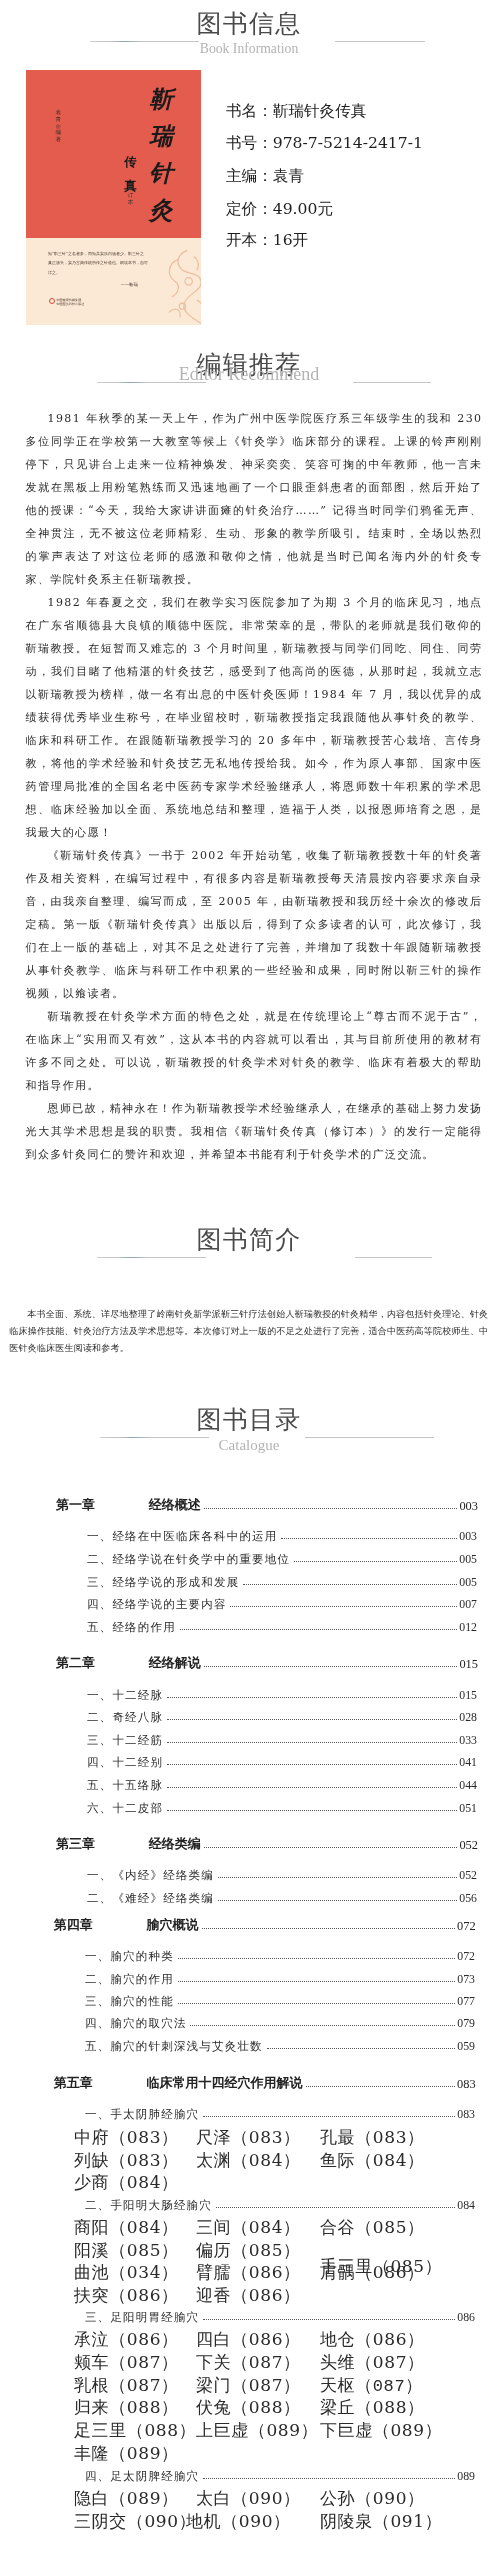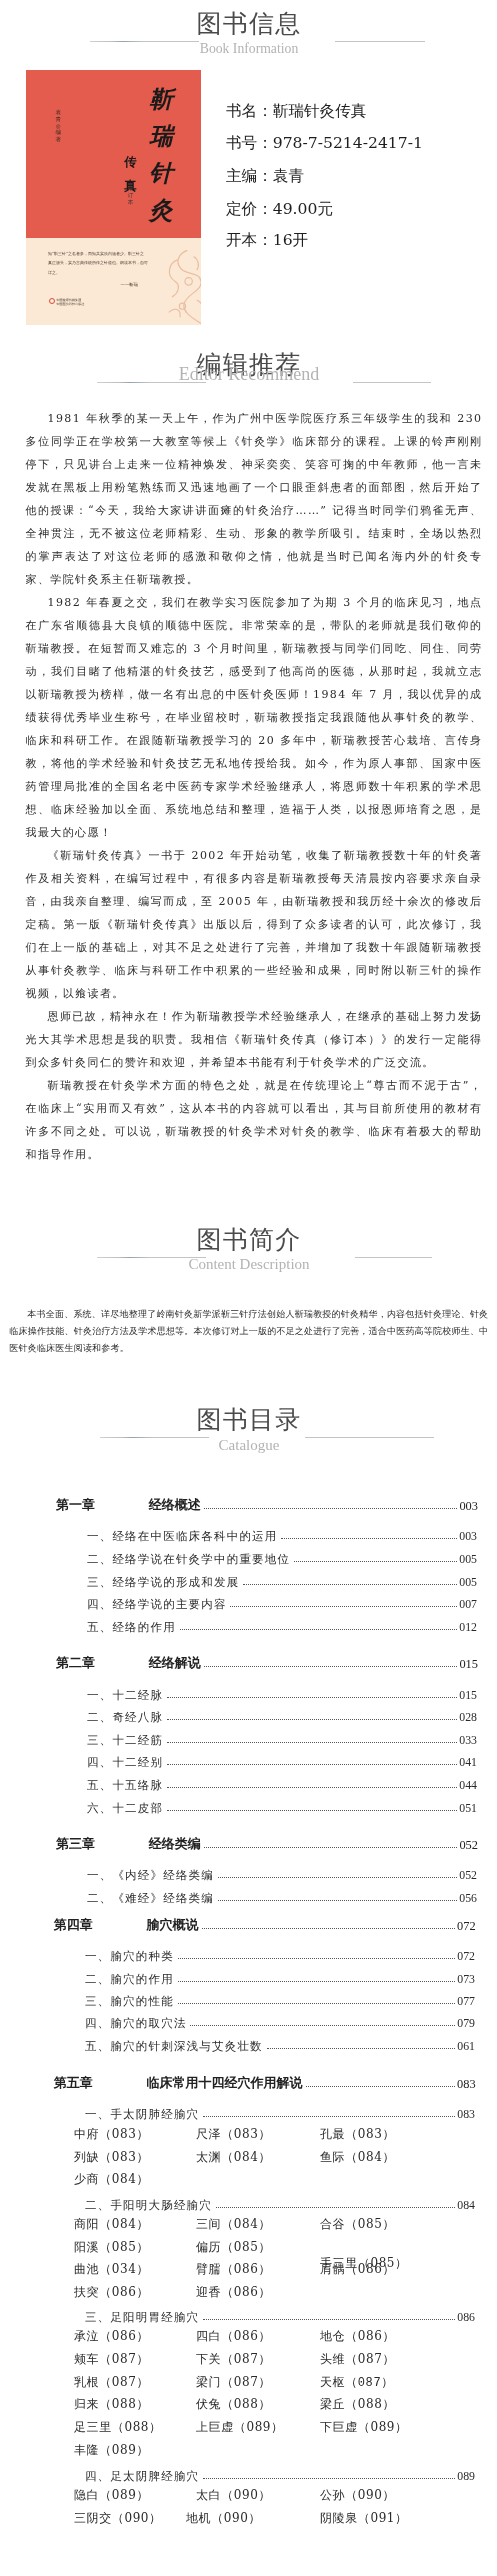--- a/index.html
+++ b/index.html
@@ -49,21 +49,21 @@
   
   .toc-row { position: absolute; height: 18.7px; display: flex; align-items: flex-end; }
   .toc-row .lbl { white-space: nowrap; margin-left: 40px; }
   .toc-row .dots { flex: 1; border-bottom: 1.2px dotted #555; margin: 0 2.5px 5px 3.7px; height: 0.6px; }
   .toc-row .pg { white-space: nowrap; font-family: "Liberation Serif", serif; }
   .toc-chapter { left: 16px; width: 462px; font-family: "DejaVu Serif", serif; font-weight: bold; font-size: 13px; color: #222; }
   .toc-chapter .num { margin-right: 13.7px; }
   .toc-chapter .pg { font-weight: normal; font-size: 12.4px; }
   .toc-section { left: 47px; width: 430px; font-family: "DejaVu Serif", serif; font-size: 11.5px; color: #2a2a2a; letter-spacing: 1.2px; }
   .toc-section .pg { font-size: 11.8px; letter-spacing: 0; }
-  .acu-row { position: absolute; left: 74px; width: 373px; height: 18.7px; font-family: "DejaVu Serif", serif; font-size: 12px; color: #2a2a2a; letter-spacing: 0.6px; }
+  .acu-row { position: absolute; left: 74px; width: 373px; height: 18.7px; font-family: "DejaVu Serif", serif; font-size: 17px; color: #2a2a2a; letter-spacing: 0.6px; }
   .acu-item { position: absolute; top: 0; white-space: nowrap; }
 </style>
 </head>
 <body>
 
 <div class="sec-head" style="top:8.7px;">
   <div class="sec-title">图书信息</div>
   <div class="sec-line left" style="left:90px; width:109px; top:32px;"></div>
   <div class="sec-line" style="left:335px; width:90px; top:32px;"></div>
   <div class="sec-sub" style="top:32px;">Book Information</div>
@@ -110,29 +110,28 @@
   <div class="sec-title">编辑推荐</div>
   <div class="sec-line left" style="left:97px; width:109px; top:32px;"></div>
   <div class="sec-line" style="left:353px; width:78px; top:32px;"></div>
   <div class="sec-sub" style="top:16px; font-size:18px;">Editor Recommend</div>
 </div>
 
 <div class="para-block" style="top:407px;">
   <p>1981 年秋季的某一天上午，作为广州中医学院医疗系三年级学生的我和 230 多位同学正在学校第一大教室等候上《针灸学》临床部分的课程。上课的铃声刚刚停下，只见讲台上走来一位精神焕发、神采奕奕、笑容可掬的中年教师，他一言未发就在黑板上用粉笔熟练而又迅速地画了一个口眼歪斜患者的面部图，然后开始了他的授课：“今天，我给大家讲讲面瘫的针灸治疗……” 记得当时同学们鸦雀无声、全神贯注，无不被这位老师精彩、生动、形象的教学所吸引。结束时，全场以热烈的掌声表达了对这位老师的感激和敬仰之情，他就是当时已闻名海内外的针灸专家、学院针灸系主任靳瑞教授。</p>
   <p>1982 年春夏之交，我们在教学实习医院参加了为期 3 个月的临床见习，地点在广东省顺德县大良镇的顺德中医院。非常荣幸的是，带队的老师就是我们敬仰的靳瑞教授。在短暂而又难忘的 3 个月时间里，靳瑞教授与同学们同吃、同住、同劳动，我们目睹了他精湛的针灸技艺，感受到了他高尚的医德，从那时起，我就立志以靳瑞教授为榜样，做一名有出息的中医针灸医师！1984 年 7 月，我以优异的成绩获得优秀毕业生称号，在毕业留校时，靳瑞教授指定我跟随他从事针灸的教学、临床和科研工作。在跟随靳瑞教授学习的 20 多年中，靳瑞教授苦心栽培、言传身教，将他的学术经验和针灸技艺无私地传授给我。如今，作为原人事部、国家中医药管理局批准的全国名老中医药专家学术经验继承人，将恩师数十年积累的学术思想、临床经验加以全面、系统地总结和整理，造福于人类，以报恩师培育之恩，是我最大的心愿！</p>
   <p>《靳瑞针灸传真》一书于 2002 年开始动笔，收集了靳瑞教授数十年的针灸著作及相关资料，在编写过程中，有很多内容是靳瑞教授每天清晨按内容要求亲自录音，由我亲自整理、编写而成，至 2005 年，由靳瑞教授和我历经十余次的修改后定稿。第一版《靳瑞针灸传真》出版以后，得到了众多读者的认可，此次修订，我们在上一版的基础上，对其不足之处进行了完善，并增加了我数十年跟随靳瑞教授从事针灸教学、临床与科研工作中积累的一些经验和成果，同时附以靳三针的操作视频，以飨读者。</p>
+  <p>靳瑞教授在针灸学术方面的特色之处，就是在传统理论上“尊古而不泥于古”，在临床上“实用而又有效”，这从本书的内容就可以看出，其与目前所使用的教材有许多不同之处。可以说，靳瑞教授的针灸学术对针灸的教学、临床有着极大的帮助和指导作用。</p>
   <p>恩师已故，精神永在！作为靳瑞教授学术经验继承人，在继承的基础上努力发扬光大其学术思想是我的职责。我相信《靳瑞针灸传真（修订本）》的发行一定能得到众多针灸同仁的赞许和欢迎，并希望本书能有利于针灸学术的广泛交流。</p>
-  <p>靳瑞教授在针灸学术方面的特色之处，就是在传统理论上“尊古而不泥于古”，在临床上“实用而又有效”，这从本书的内容就可以看出，其与目前所使用的教材有许多不同之处。可以说，靳瑞教授的针灸学术对针灸的教学、临床有着极大的帮助和指导作用。</p>
 </div>
 
 <div class="sec-head" style="top:1225px;">
   <div class="sec-title">图书简介</div>
   <div class="sec-line left" style="left:97px; width:109px; top:32px;"></div>
   <div class="sec-line" style="left:355px; width:77px; top:32px;"></div>
-  <div class="sec-sub" style="top:31px; font-size:15px;">Content Description</div>
 </div>
 
 <div class="intro-block" style="top:1306px;">
   <p>本书全面、系统、详尽地整理了岭南针灸新学派靳三针疗法创始人靳瑞教授的针灸精华，内容包括针灸理论、针灸临床操作技能、针灸治疗方法及学术思想等。本次修订对上一版的不足之处进行了完善，适合中医药高等院校师生、中医针灸临床医生阅读和参考。</p>
 </div>
 
 <div class="sec-head" style="top:1405px;">
   <div class="sec-title">图书目录</div>
   <div class="sec-line left" style="left:100px; width:109px; top:32px;"></div>
   <div class="sec-line" style="left:305px; width:129px; top:32px;"></div>
@@ -249,21 +248,21 @@
       <span class="pg">077</span>
     </div>
   <div class="toc-row toc-section" style="top:2012px; left:45px;">
       <span class="lbl">四、腧穴的取穴法</span>
       <span class="dots"></span>
       <span class="pg">079</span>
     </div>
   <div class="toc-row toc-section" style="top:2035px; left:45px;">
       <span class="lbl">五、腧穴的针刺深浅与艾灸壮数</span>
       <span class="dots"></span>
-      <span class="pg">061</span>
+      <span class="pg">059</span>
     </div>
 
   <div class="toc-row toc-chapter" style="top:2073px; left:13.7px;">
     <span class="lbl num">第五章</span>
       <span class="lbl">临床常用十四经穴作用解说</span>
       <span class="dots"></span>
       <span class="pg">083</span>
   </div>
 
   <div class="toc-row toc-section" style="top:2103px; left:45px;">

